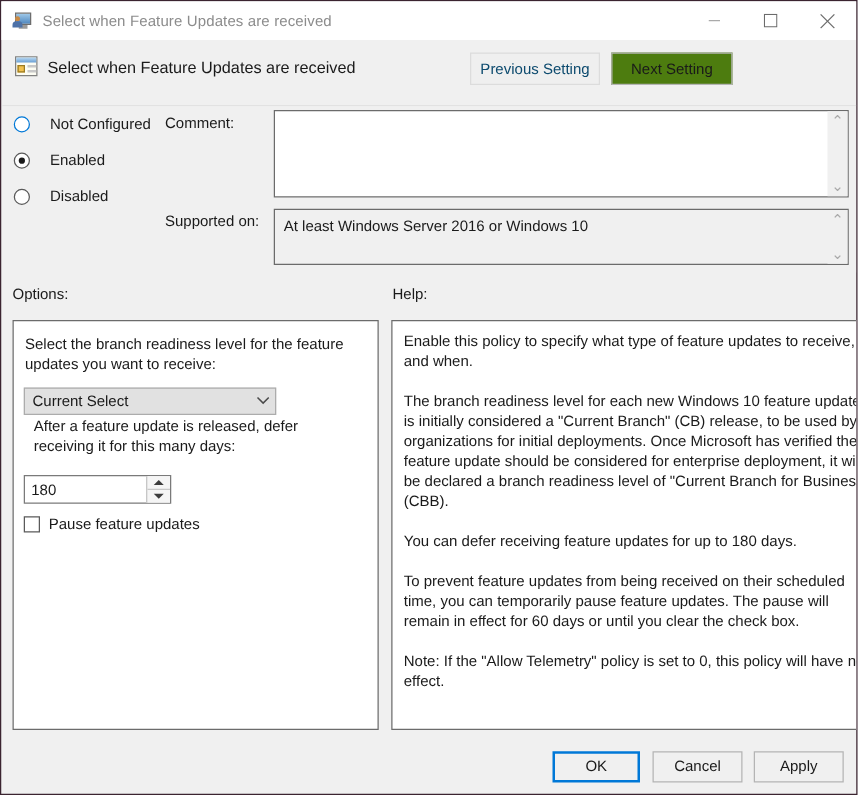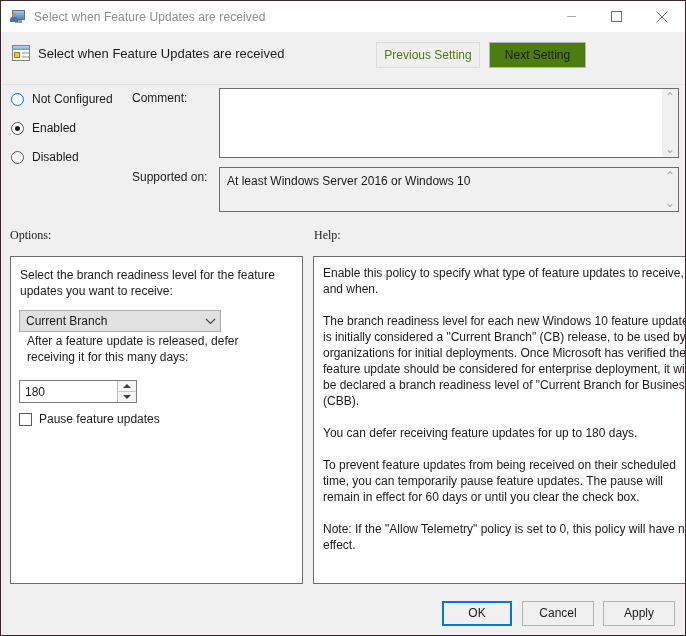--- a/index.html
+++ b/index.html
@@ -97,21 +97,21 @@
     border: 1px solid #b4b4b4;
     color: #1a1a1a;
     padding: 0;
     line-height: 24px;
     text-align: center;
     box-sizing: border-box;
   }
   .nav-btn.prev {
     left: 374px;
     width: 104px;
-    color: #4d7c0f;
+    color: #0c4a6e;
     border-color: #dcdcdc;
     background: #efefef;
   }
   .nav-btn.next {
     left: 487px;
     width: 97px;
   }
 
   
   .config {
@@ -120,20 +120,21 @@
     width: 683px;
     height: 133px;
     background: #f0f0f0;
   }
   .radio-row {
     position: absolute;
     left: 9px;
     display: flex;
     align-items: center;
     height: 18px;
+    gap: 8px;
   }
   .radio-row.r1 { top: 5px; }
   .radio-row.r2 { top: 34px; }
   .radio-row.r3 { top: 63px; }
   .radio-outer {
     width: 13px; height: 13px;
     border-radius: 50%;
     border: 1px solid #5a5a5a;
     background: #ffffff;
     box-sizing: border-box;
@@ -197,21 +198,20 @@
     align-items: center;
     justify-content: center;
     color: #a8a8a8;
   }
 
   
   .section-label {
     position: absolute;
     font-size: 12px;
     color: #1a1a1a;
-    font-family: Liberation Serif, serif;
   }
   .lbl-options { left: 9px; top: 227px; }
   .lbl-help { left: 313px; top: 227px; }
 
   
   .options-panel {
     position: absolute;
     left: 9px; top: 255px;
     width: 293px;
     height: 328px;
@@ -527,21 +527,21 @@
     </div>
   </div>
 
   <div class="section-label lbl-options">Options:</div>
   <div class="section-label lbl-help">Help:</div>
 
   <div class="options-panel">
     <div class="opt-text t1">Select the branch readiness level for the feature updates you want to receive:</div>
 
     <div class="combobox">
-      <span class="cb-text">Current Branch</span>
+      <span class="cb-text">Current Select</span>
       <span class="cb-arrow">
         <svg width="11" height="7" viewBox="0 0 11 7">
           <polyline points="1,1 5.5,5.5 10,1" fill="none" stroke="#4a4a4a" stroke-width="1.2"></polyline>
         </svg>
       </span>
     </div>
 
     <div class="opt-text t2">After a feature update is released, defer receiving it for this many days:</div>
 
     <div class="spinner">

